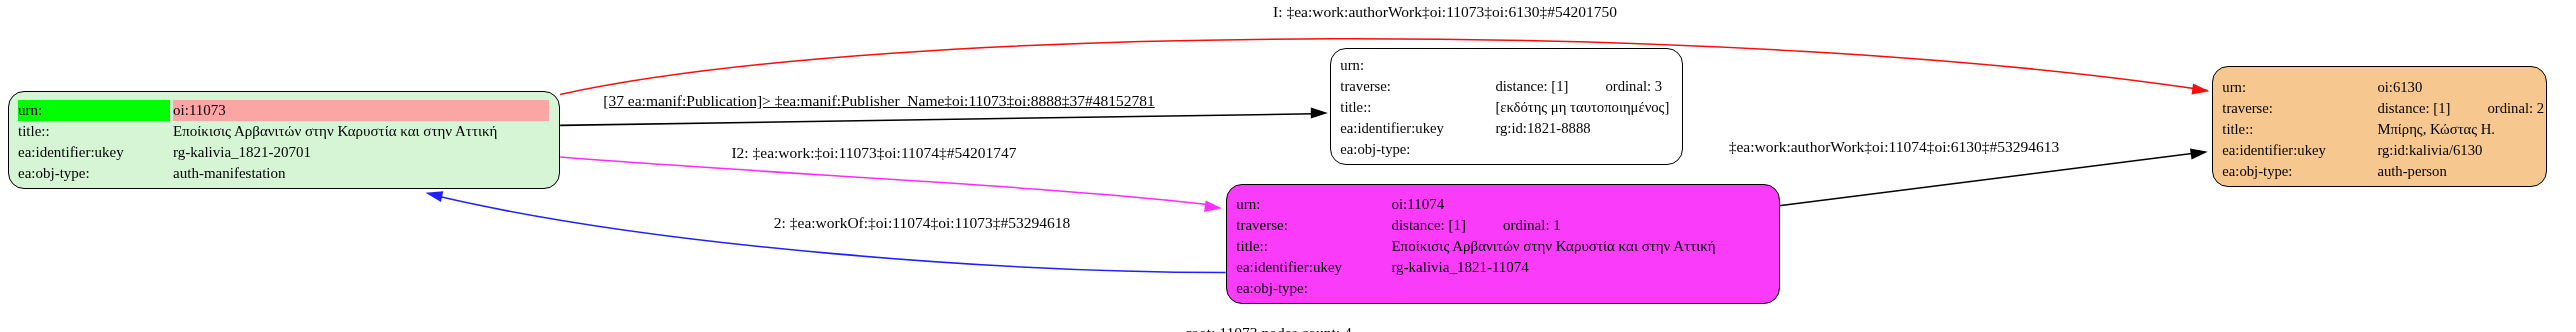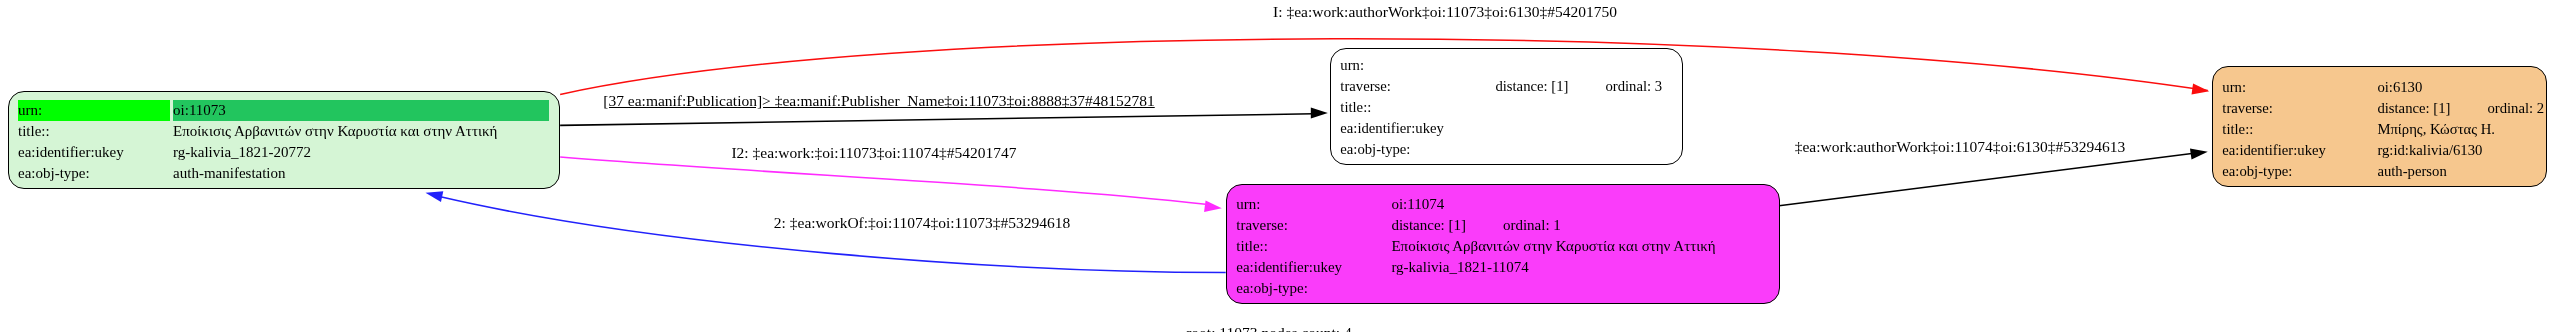--- a/index.html
+++ b/index.html
@@ -57,36 +57,36 @@
     <polygon points="548,249 571,247 568,261" fill="#2121fb"></polygon>
 
     <path d="M 2297 266 L 2833 198" stroke="#000000"></path>
     <polygon points="2851,196 2830,206 2828,192" fill="#000000"></polygon>
   </svg>
 
   <div class="node" id="node-manifestation" style="left: 7.7px; top: 91px; width: 552px; height: 98px; background: rgb(213, 245, 213);">
 
       <div class="row">
         <span class="cell k" style="background: rgb(0, 255, 0);">urn:</span>
-        <span class="cell v" style="background: #22c55e;">
+        <span class="cell v" style="background: #fca5a5;">
           <span class="v1">oi:11073</span>
         </span>
       </div>
 
       <div class="row">
         <span class="cell k">title::</span>
         <span class="cell v">
           <span class="v1">Εποίκισις Αρβανιτών στην Καρυστία και στην Αττική</span>
         </span>
       </div>
 
       <div class="row">
         <span class="cell k">ea:identifier:ukey</span>
         <span class="cell v">
-          <span class="v1">rg-kalivia_1821-20772</span>
+          <span class="v1">rg-kalivia_1821-20701</span>
         </span>
       </div>
 
       <div class="row">
         <span class="cell k">ea:obj-type:</span>
         <span class="cell v">
           <span class="v1">auth-manifestation</span>
         </span>
       </div>
     </div>
@@ -100,24 +100,30 @@
       <div class="row">
         <span class="cell k">traverse:</span>
         <span class="cell v">
           <span class="v1">distance: [1]</span>
           <span class="v2">ordinal: 3</span>
         </span>
       </div>
 
       <div class="row">
         <span class="cell k">title::</span>
-      </div>
-
-      <div class="row">
-        <span class="cell k">ea:identifier:ukey</span>
+        <span class="cell v">
+          <span class="v1">[εκδότης μη ταυτοποιημένος]</span>
+        </span>
+      </div>
+
+      <div class="row">
+        <span class="cell k">ea:identifier:ukey</span>
+        <span class="cell v">
+          <span class="v1">rg:id:1821-8888</span>
+        </span>
       </div>
 
       <div class="row">
         <span class="cell k">ea:obj-type:</span>
       </div>
     </div>
 
   <div class="node" id="node-work" style="left: 1226px; top: 184px; width: 554px; height: 120px; background: rgb(250, 60, 250);">
 
       <div class="row">
@@ -190,18 +196,18 @@
         <span class="cell v">
           <span class="v1">auth-person</span>
         </span>
       </div>
     </div>
 
   <div class="elabel" style="left:1445px; top:3.1px;">I: ‡ea:work:authorWork‡oi:11073‡oi:6130‡#54201750</div>
   <div class="elabel" style="left:879px; top:92px;text-decoration:underline;">[37 ea:manif:Publication]&gt; ‡ea:manif:Publisher_Name‡oi:11073‡oi:8888‡37#48152781</div>
   <div class="elabel" style="left:874px; top:144px;">I2: ‡ea:work:‡oi:11073‡oi:11074‡#54201747</div>
   <div class="elabel" style="left:922px; top:214px;">2: ‡ea:workOf:‡oi:11074‡oi:11073‡#53294618</div>
-  <div class="elabel" style="left:1960px; top:138px;text-align:right;">‡ea:work:authorWork‡oi:11074‡oi:6130‡#53294613</div>
+  <div class="elabel" style="left:1894px; top:138px;text-align:right;">‡ea:work:authorWork‡oi:11074‡oi:6130‡#53294613</div>
 
   <div class="elabel" style="left:1269px; top:324px;">root: 11073 nodes count: 4</div>
 
 </div>
 
 
 </body></html>

